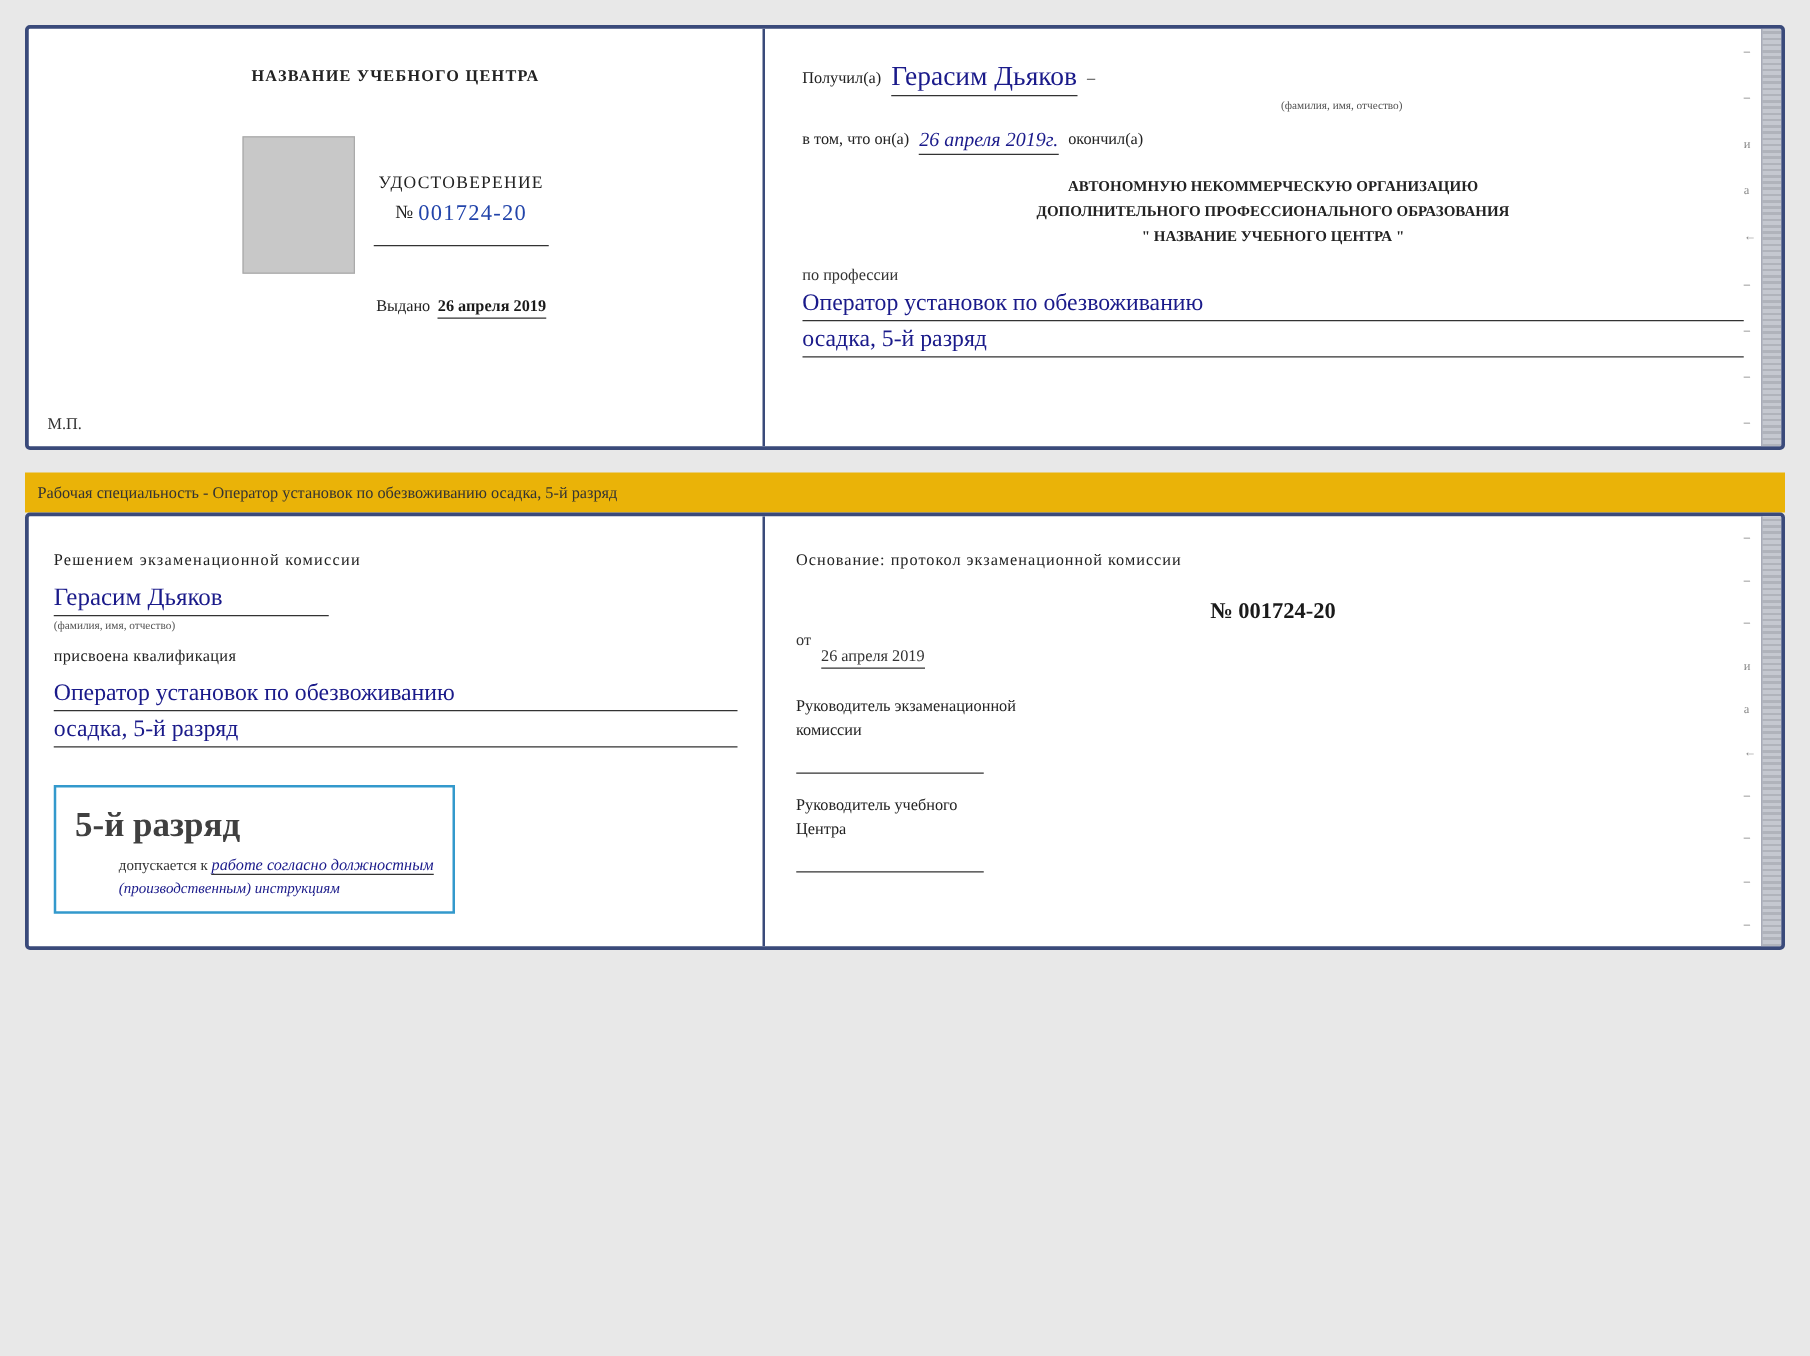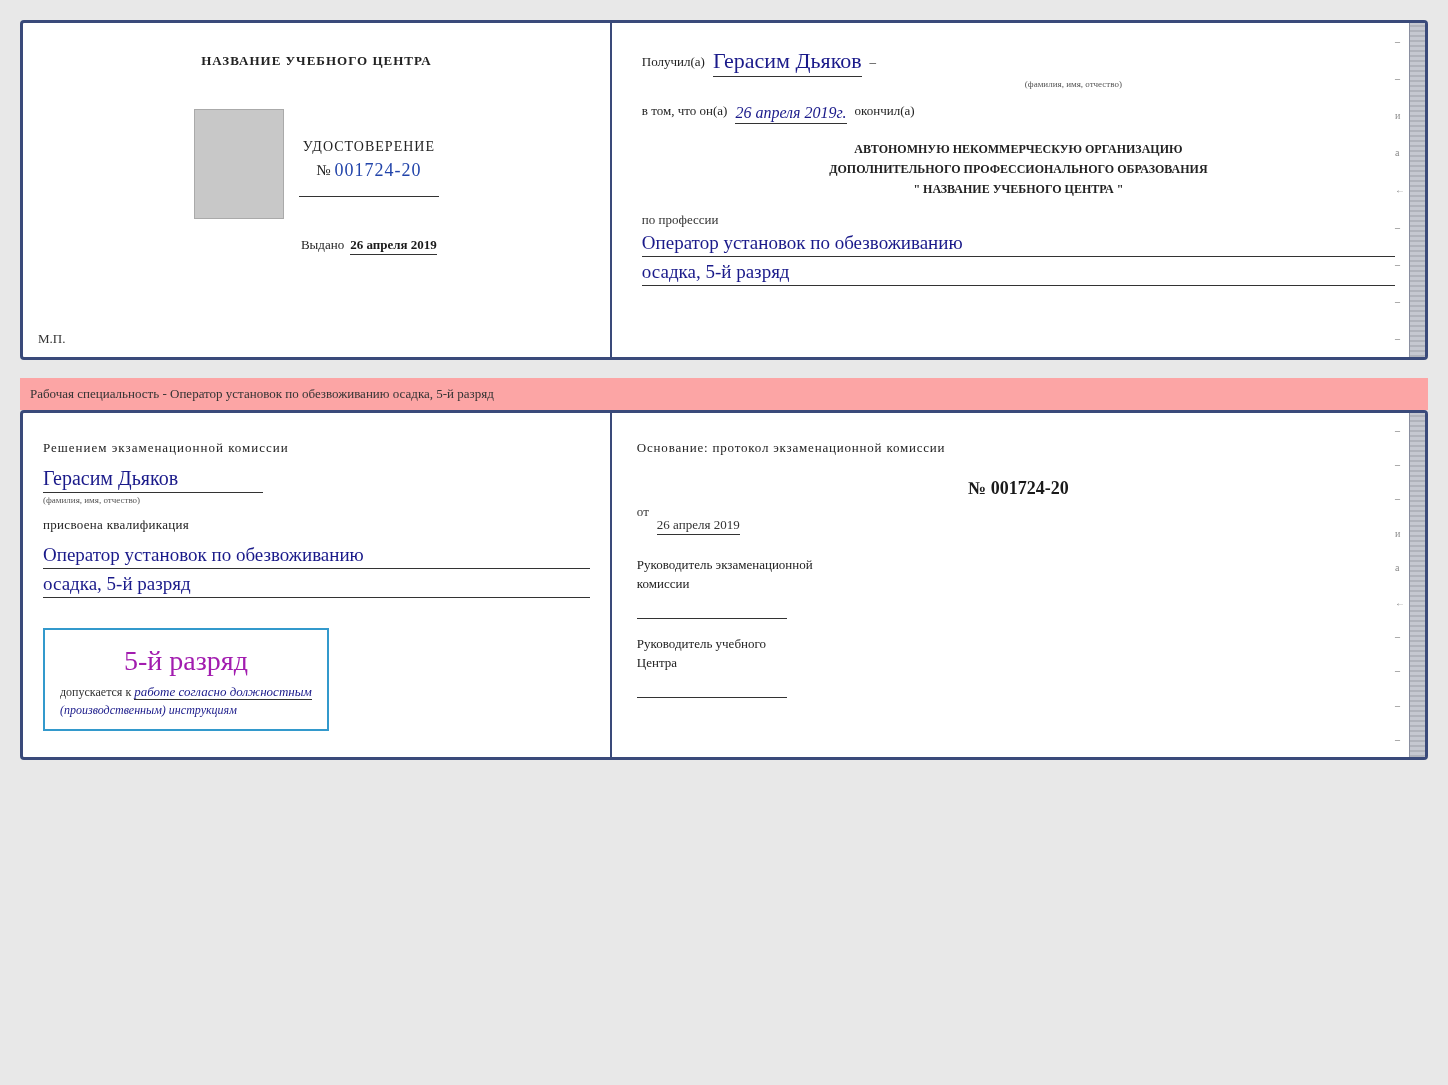--- a/index.html
+++ b/index.html
@@ -137,21 +137,21 @@
       display: block;
       border-bottom: 1px solid #333;
       padding-bottom: 2px;
       margin-bottom: 2px;
     }
 
     .between-section {
       padding: 8px 10px;
       font-size: 13px;
       color: #333;
-      background: #fca5a5;
+      background: #eab308;
     }
 
     
     .bottom-left {
       width: 42%;
       border-right: 2px solid #3a4a7a;
       padding: 25px 20px;
       position: relative;
     }
 
@@ -173,31 +173,32 @@
       border: 2px solid #3399cc;
       padding: 10px 15px;
       margin-top: 15px;
       display: inline-block;
       min-width: 200px;
     }
 
     .rank-text {
       font-family: 'Segoe Script', cursive, 'Comic Sans MS';
       font-size: 28px;
-      color: #a21caf;
-      font-weight: normal;
-      text-align: center;
+      color: #404040;
+      font-weight: bold;
+      text-align: left;
       margin: 5px 0;
     }
 
     .allowed-text {
       font-size: 12px;
       color: #333;
       line-height: 1.5;
       margin-top: 5px;
+      margin-left: 35px;
     }
 
     .allowed-handwritten {
       font-family: 'Segoe Script', cursive, 'Comic Sans MS';
       font-size: 13px;
       color: #1a1a8a;
       font-style: italic;
       border-bottom: 1px solid #333;
     }
 

